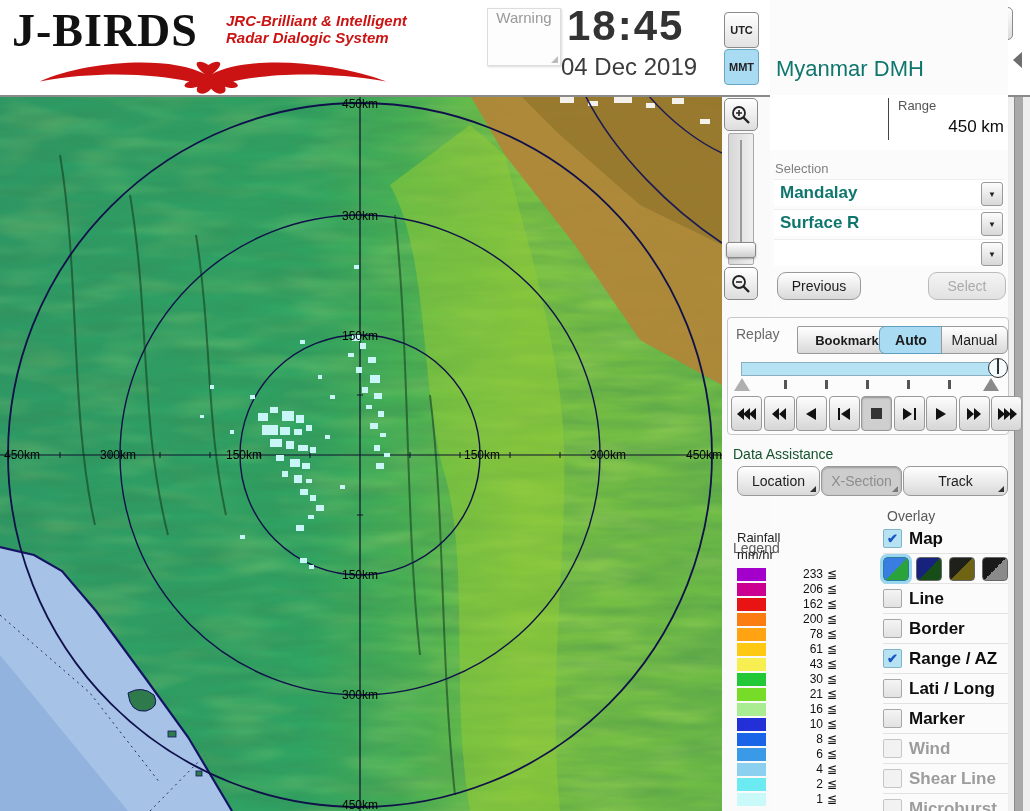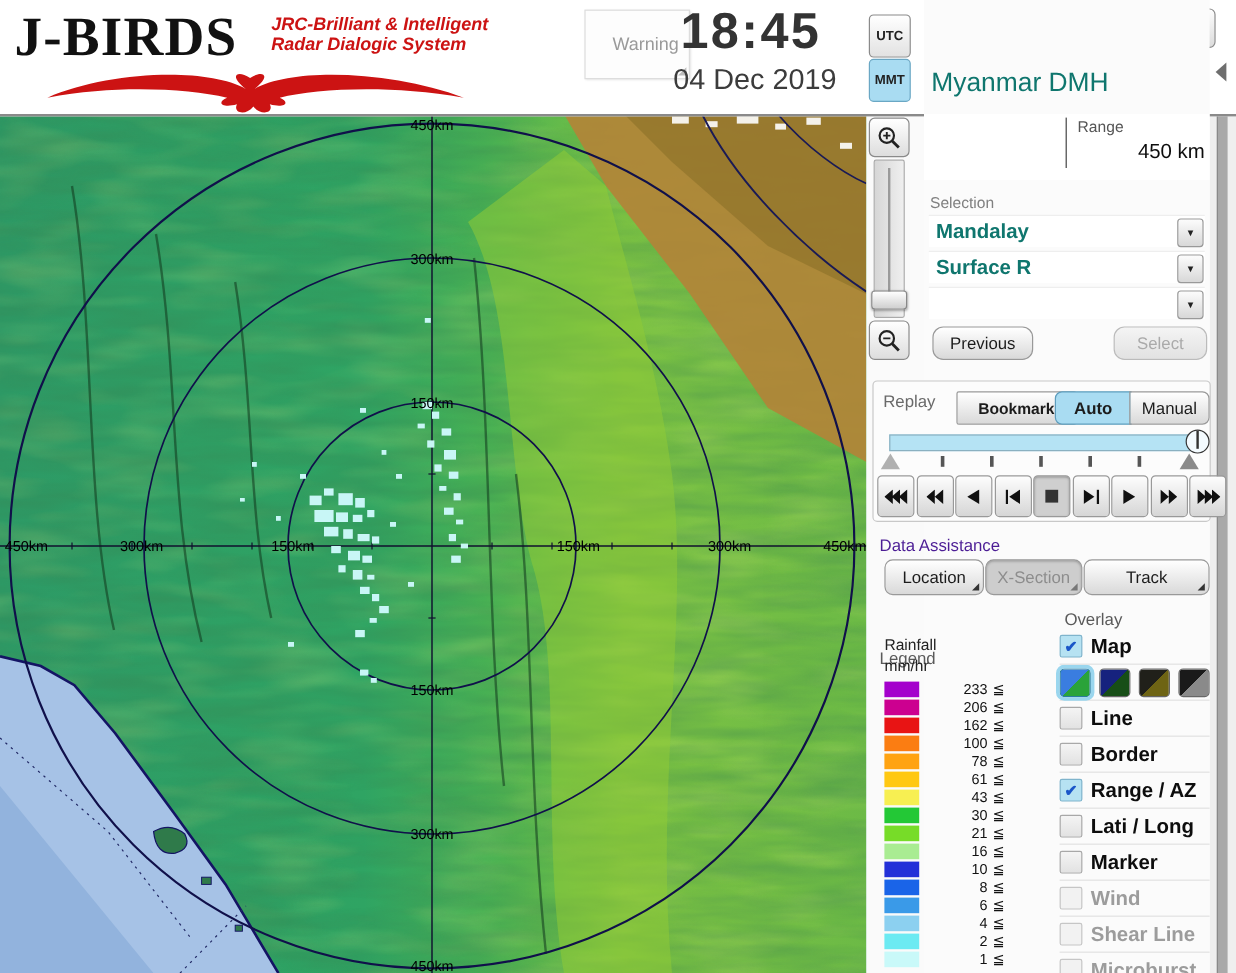--- a/index.html
+++ b/index.html
@@ -7,21 +7,21 @@
        font-family:"Liberation Sans",sans-serif;-webkit-font-smoothing:antialiased;}
   .abs{position:absolute;}
 
   
   #header{left:0;top:0;width:1030px;height:95px;background:#fff;border-bottom:2px solid #8a8a8a;z-index:5;}
   #logo{left:8px;top:2px;width:410px;height:90px;}
   #logo-title{left:4px;top:2px;font-family:"Liberation Serif",serif;font-weight:bold;font-size:46px;color:#111;letter-spacing:1px;}
   #logo-sub{left:218px;top:10px;color:#cc1313;font-weight:bold;font-size:15px;line-height:17px;font-style:italic;}
   #bird{left:10px;top:52px;}
   #warning-box{left:487px;top:8px;width:72px;height:56px;background:#fdfdfd;border:1px solid #ddd;
-               box-shadow:1px 1px 2px rgba(0,0,0,.15);display:flex;align-items:center;justify-content:center;padding-left:14px;}
+               box-shadow:1px 1px 2px rgba(0,0,0,.15);display:flex;align-items:flex-start;justify-content:center;}
   #warning-box .grip{position:absolute;right:2px;bottom:2px;width:0;height:0;
       border-left:7px solid transparent;border-bottom:7px solid #bbb;}
   #warning-label{color:#9a9a9a;font-size:15px;}
   #clock-time{left:567px;top:2px;width:150px;font-size:42px;font-weight:bold;color:#333;letter-spacing:2px;}
   #clock-date{left:561px;top:53px;width:160px;font-size:24px;color:#3c3c3c;}
   .tzbtn{left:724px;width:33px;height:34px;border:1px solid #8a8a8a;border-radius:4px;
          font-size:11px;font-weight:bold;color:#222;display:flex;align-items:center;justify-content:center;
          background:linear-gradient(#fff,#e2e2e2);}
   #tz-utc{top:12px;}
   #tz-mmt{top:49px;background:#a9dcf2;border-color:#6aa7c4;}
@@ -76,21 +76,21 @@
   #slider-handle:after{content:"";position:absolute;left:8px;top:0px;width:1.5px;height:15px;background:#333;}
   .tick{position:absolute;top:62px;width:3px;height:9px;background:#555;}
   .endtri{position:absolute;top:60px;width:0;height:0;border-left:8px solid transparent;
           border-right:8px solid transparent;border-bottom:13px solid #b0b0b0;}
   .endtri.inner{border-bottom-color:#8a8a8a;}
   #pb-row{left:3px;top:78px;position:absolute;display:flex;}
   .pbbtn{width:29px;height:33px;border:1px solid #999;border-radius:4px;margin-right:1.5px;
          background:linear-gradient(#fdfdfd,#d6d6d6);display:flex;align-items:center;justify-content:center;}
   .pbbtn.pressed{background:#cfcfcf;box-shadow:inset 0 1px 2px rgba(0,0,0,.3);}
 
-  #da-label{left:-37px;top:446px;font-size:14px;color:#4c1d95;}
+  #da-label{left:-37px;top:446px;font-size:14px;color:#14532d;}
   .dabtn{top:466px;height:28px;border-radius:7px;font-size:14px;position:absolute;}
   #loc-btn{left:-33px;width:81px;}
   #xsec-btn{left:51px;width:79px;background:#cdcdcd;color:#8d8d8d;box-shadow:inset 0 1px 2px rgba(0,0,0,.25);}
   #xsec-btn:after{border-bottom-color:#777;}
   #track-btn{left:133px;width:103px;}
 
   #legend-label{left:-37px;top:508px;font-size:14px;color:#5a5a5a;margin-top:32px;}
   #overlay-label{left:117px;top:508px;font-size:14px;color:#5a5a5a;}
   #rainfall-1{left:-33px;top:530px;font-size:13px;color:#222;}
   #rainfall-2{left:-33px;top:547px;font-size:13px;color:#222;}
@@ -470,21 +470,21 @@
       <span class="lg-val">206</span>
       <span class="lg-op">≦</span>
     </div>
   <div class="lg-row" style="top:597px">
       <span class="lg-sw" style="background-color: rgb(232, 20, 20);"></span>
       <span class="lg-val">162</span>
       <span class="lg-op">≦</span>
     </div>
   <div class="lg-row" style="top:612px">
       <span class="lg-sw" style="background-color: rgb(251, 125, 18);"></span>
-      <span class="lg-val">100</span>
+      <span class="lg-val">200</span>
       <span class="lg-op">≦</span>
     </div>
   <div class="lg-row" style="top:627px">
       <span class="lg-sw" style="background-color: rgb(255, 163, 18);"></span>
       <span class="lg-val">78</span>
       <span class="lg-op">≦</span>
     </div>
   <div class="lg-row" style="top:642px">
       <span class="lg-sw" style="background-color: rgb(255, 200, 18);"></span>
       <span class="lg-val">61</span>

